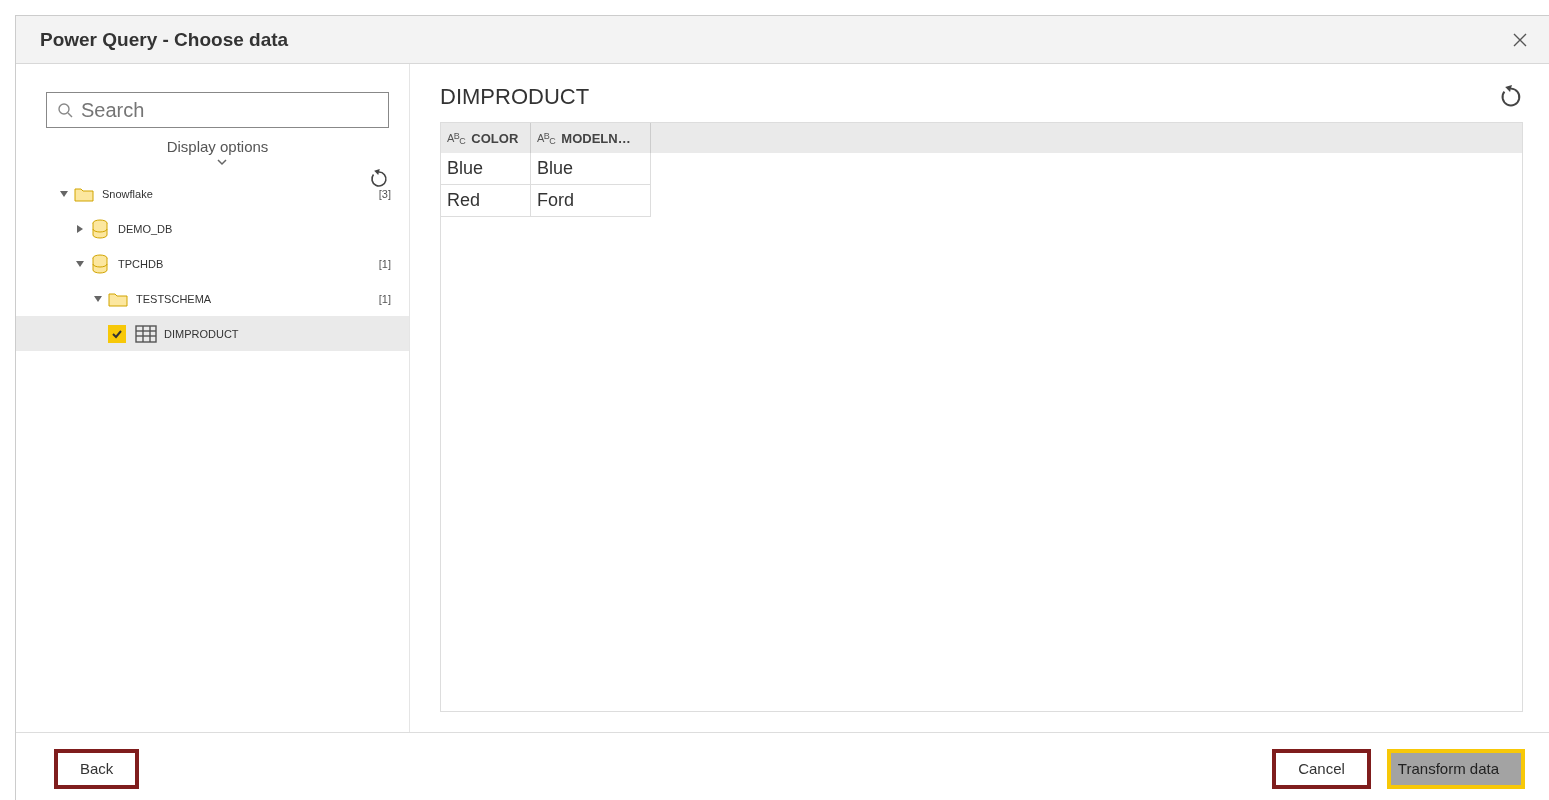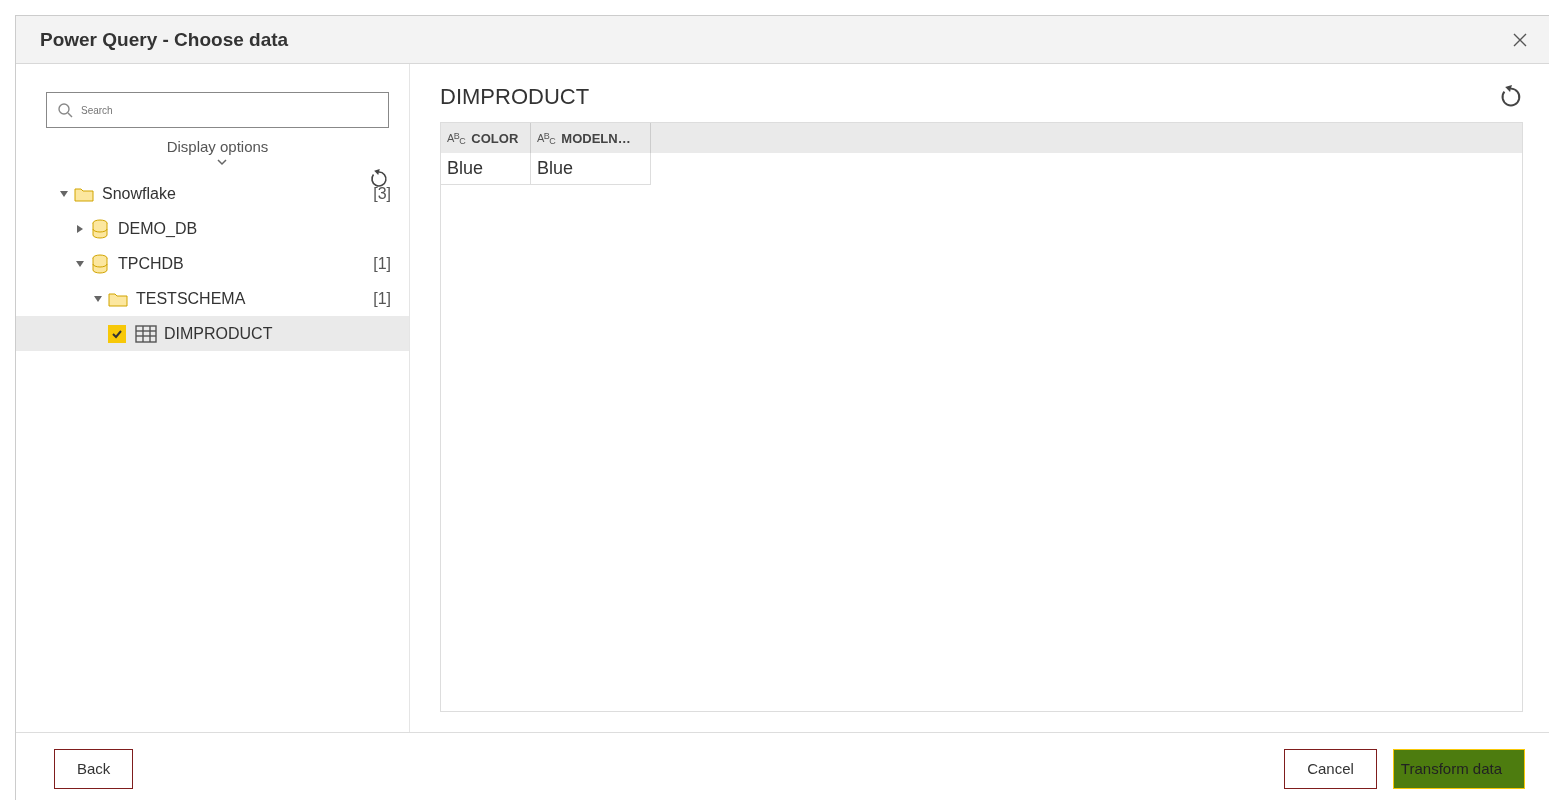--- a/index.html
+++ b/index.html
@@ -60,21 +60,21 @@
     display:flex;
     align-items:center;
     padding: 0 10px;
     gap:8px;
     margin-bottom: 10px;
   }
   .search-wrap input {
     border: none;
     outline: none;
     flex:1;
-    font-size: 10px;
+    font-size: 20px;
     color:#ec4899;
     background:transparent;
   }
   .display-row {
     display:flex;
     align-items:center;
     height: 34px;
     margin-bottom:4px;
     flex-direction:column;
   }
@@ -83,21 +83,21 @@
     color:#555;
   }
   .chevron-small {
     margin-left:8px;
   }
   .refresh-left {
     margin-left:auto;
     cursor:pointer;
   }
   .tree {
-    font-size: 16px;
+    font-size: 11px;
     color:#333;
     margin-left:-30px;
     margin-right:-20px;
   }
   .tree-row {
     display:flex;
     align-items:center;
     height: 35px;
     padding-right:18px;
     cursor:pointer;
@@ -217,27 +217,27 @@
     padding: 0 24px 0 38px;
     gap:16px;
   }
   .btn {
     height:40px;
     padding: 0 22px;
     display:flex;
     align-items:center;
     justify-content:center;
     font-size:15px;
-    border:1px solid #7f1d1d;
+    border:4px solid #7f1d1d;
     background:#fff;
     cursor:pointer;
     color:#333;
   }
   .btn-primary {
-    background:#4d7c0f;
+    background:#a3a3a3;
     border-color:#f7c808;
     color:#222;
     padding-left:7px;
   }
   .footer-spacer { flex:1; }
   svg { display:block; }
 </style>
 </head>
 <body>
 
@@ -385,20 +385,24 @@
           </div>
           <div class="grid-header-cell col-1">
             <span class="type-icon">A<span class="b">B</span><span class="c">C</span></span>
             <span>MODELN…</span>
           </div>
         </div>
         <div class="grid-body-row">
           <div class="grid-body-cell col-0">Blue</div>
           <div class="grid-body-cell col-1">Blue</div>
         </div>
+        <div class="grid-body-row">
+          <div class="grid-body-cell col-0">Red</div>
+          <div class="grid-body-cell col-1">Ford</div>
+        </div>
       </div>
     </div>
 
   </div>
 
   <div class="footer">
     <button class="btn">Back</button>
     <div class="footer-spacer"></div>
     <button class="btn">Cancel</button>
     <button class="btn btn-primary">Transform data</button>

